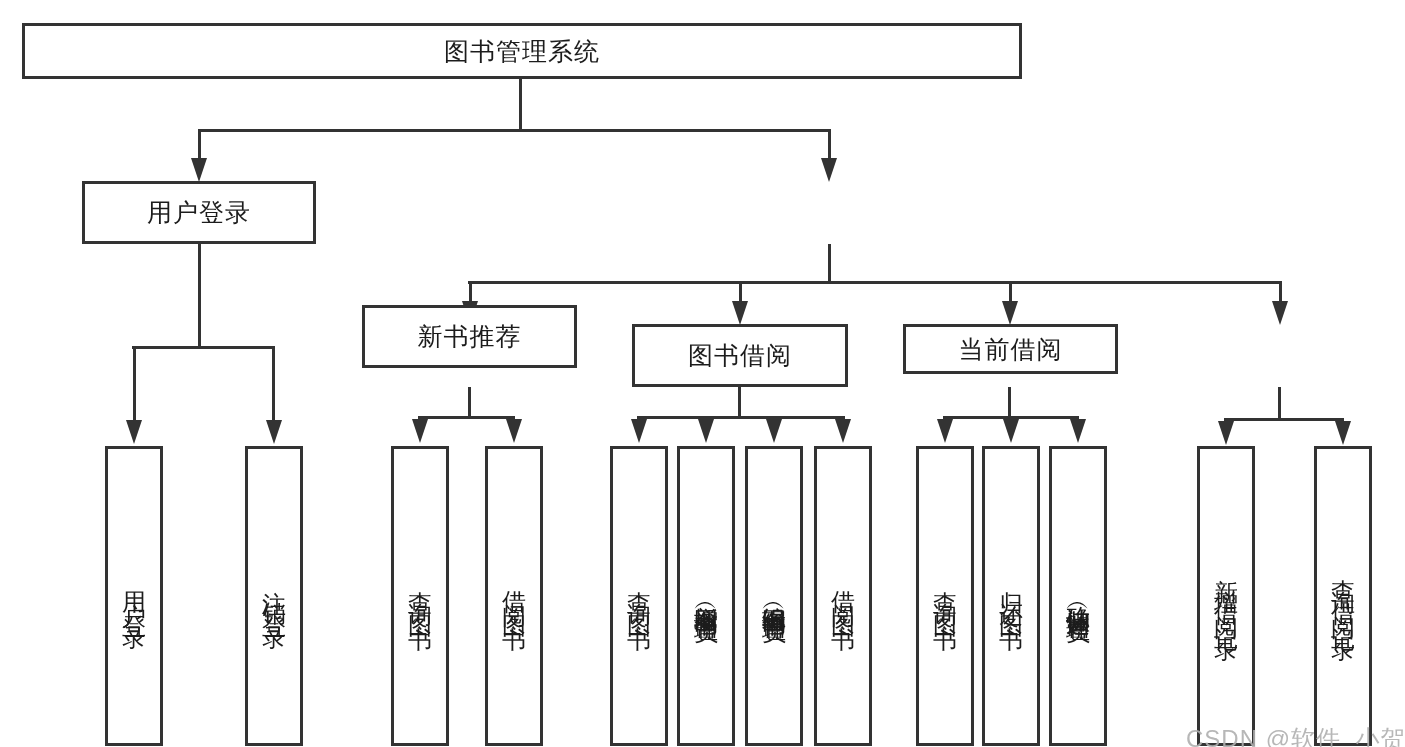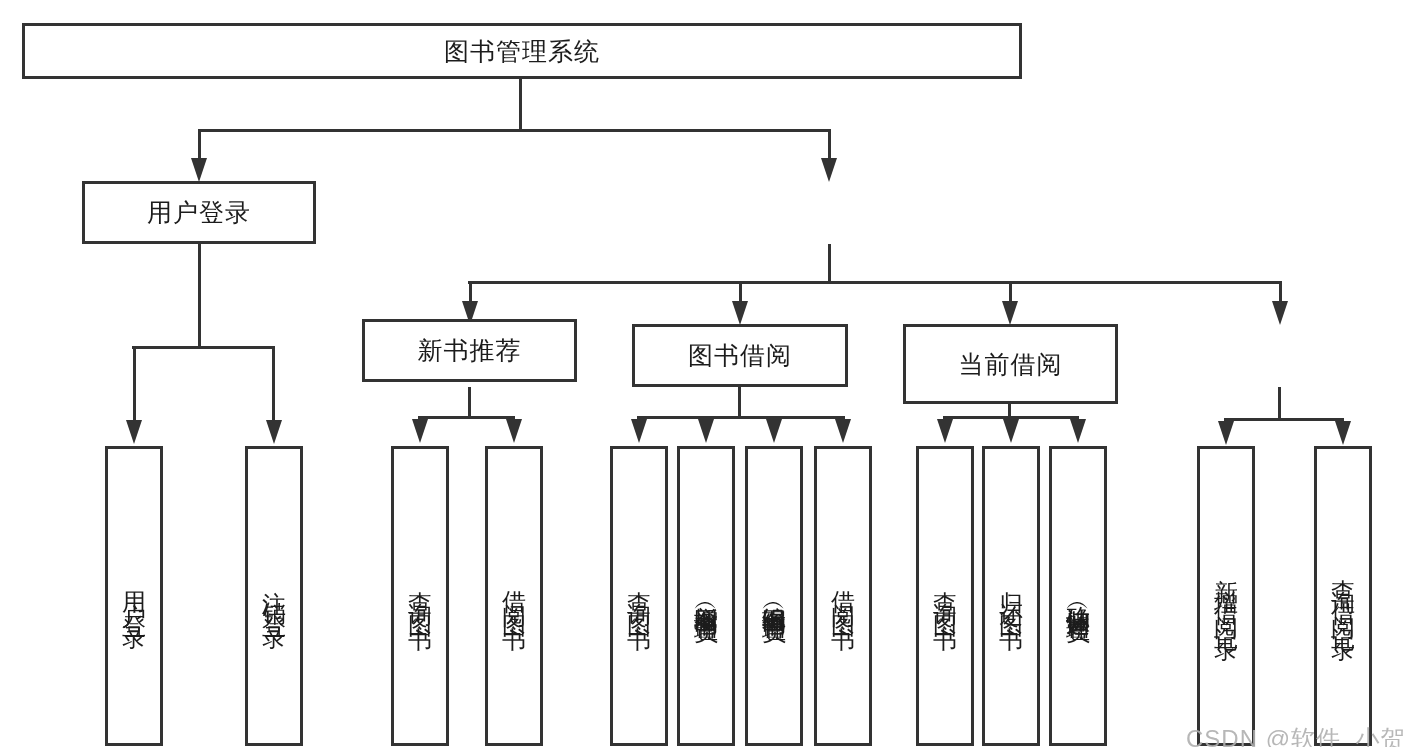--- a/index.html
+++ b/index.html
@@ -113,27 +113,27 @@
   <div class="arr" style="left:1335px;top:410px"></div>
 
   <div class="box" style="left:22px;top:12px;width:1000px;height:56px">
     <span class="hlabel">图书管理系统</span>
   </div>
 
   <div class="box" style="left:82px;top:170px;width:234px;height:63px">
     <span class="hlabel">用户登录</span>
   </div>
 
-  <div class="box" style="left:362px;top:308px;width:215px;height:63px">
+  <div class="box" style="left:362px;top:294px;width:215px;height:63px">
     <span class="hlabel">新书推荐</span>
   </div>
   <div class="box" style="left:632px;top:313px;width:216px;height:63px">
     <span class="hlabel">图书借阅</span>
   </div>
-  <div class="box" style="left:903px;top:313px;width:215px;height:80px">
+  <div class="box" style="left:903px;top:313px;width:215px;height:50px">
     <span class="hlabel">当前借阅</span>
   </div>
 
   <div class="box" style="left:105px;top:435px;width:58px;height:300px">
     <span class="vlabel loose">用户登录</span>
   </div>
   <div class="box" style="left:245px;top:435px;width:58px;height:300px">
     <span class="vlabel loose">注销登录</span>
   </div>
 

